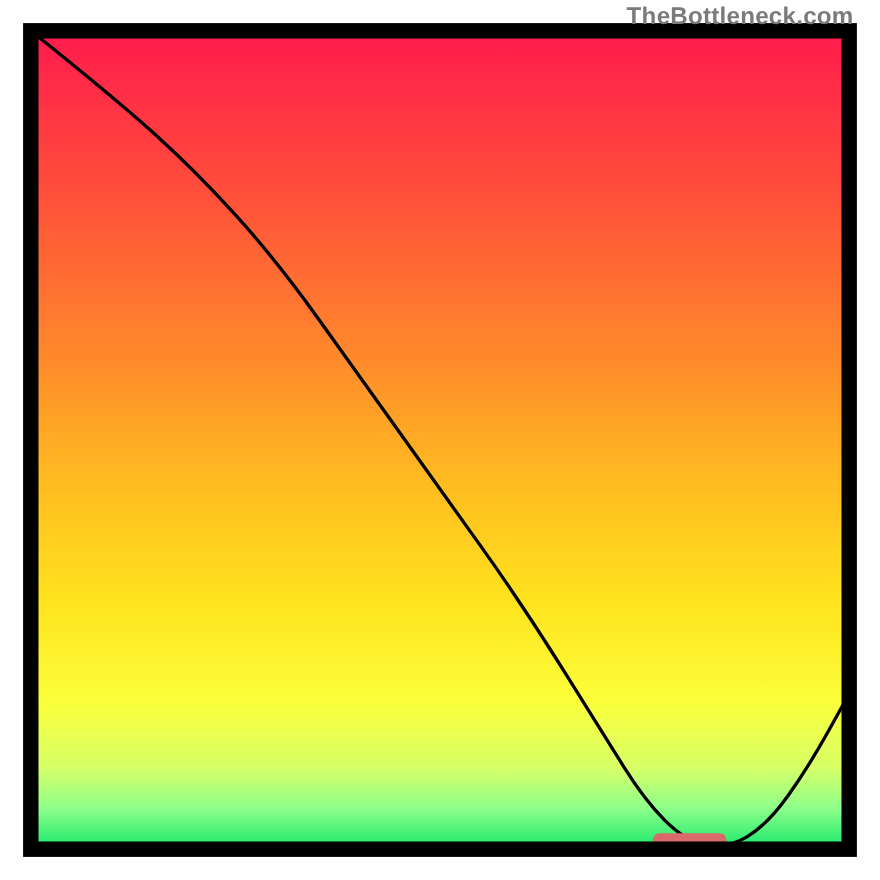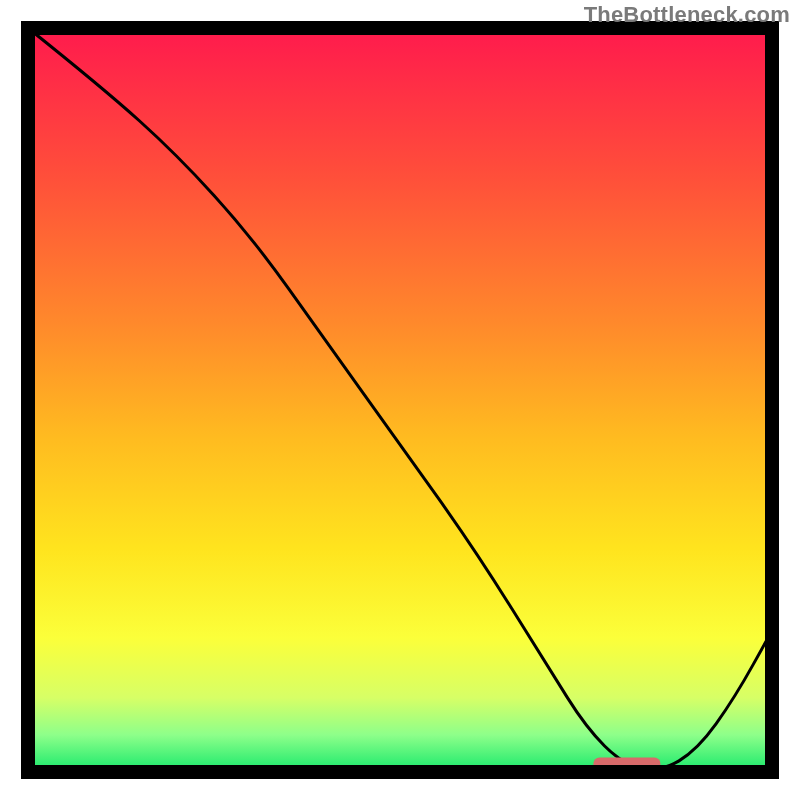--- a/index.html
+++ b/index.html
@@ -11,21 +11,21 @@
     overflow: hidden;
   }
   .stage {
     position: relative;
     width: 800px;
     height: 800px;
   }
   .watermark {
     position: absolute;
     top: 2px;
-    right: 10px;
+    right: 24px;
     font-family: Arial, Helvetica, sans-serif;
     font-size: 22px;
     font-weight: 600;
     color: #7a7a7a;
     letter-spacing: 0.2px;
   }
   svg {
     display: block;
   }
 </style>

